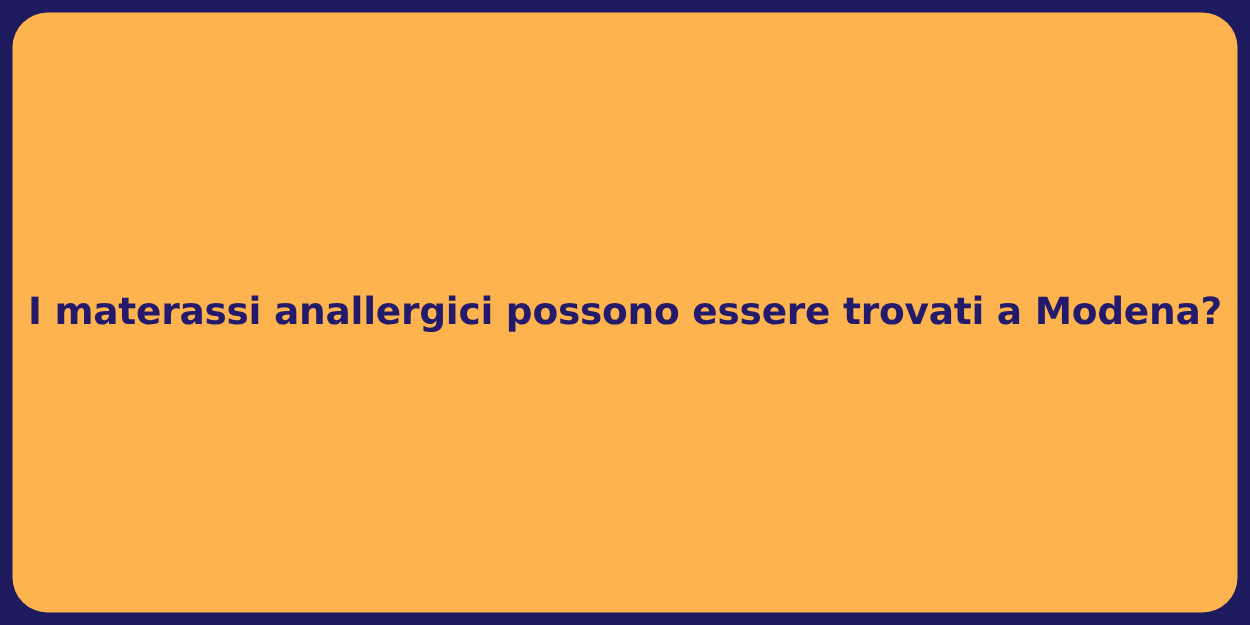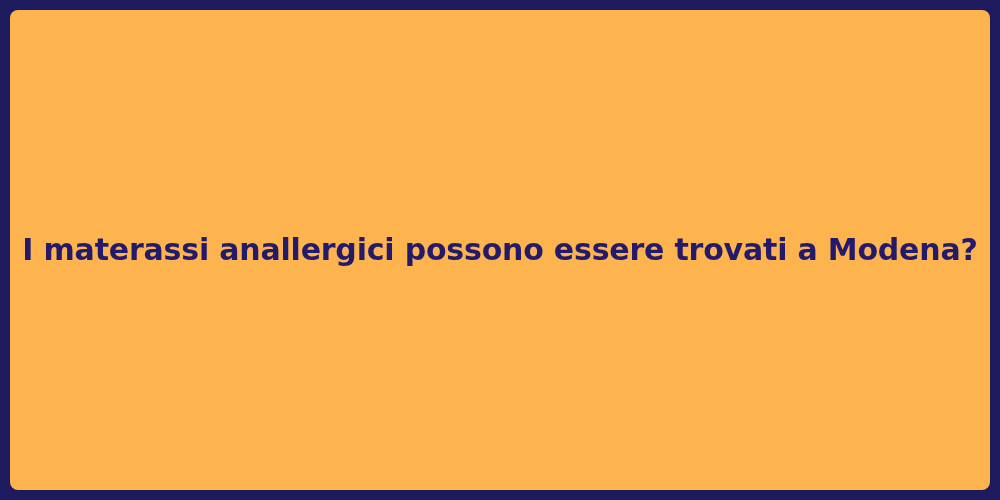--- a/index.html
+++ b/index.html
@@ -20,21 +20,21 @@
     background: #1e1a5e;
     padding: 10px;
     display: block;
   }
 
   #card-panel {
     box-sizing: border-box;
     width: 100%;
     height: 100%;
     background: #fdb44e;
-    border-radius: 8px;
+    border-radius: 28px;
     display: flex;
     align-items: center;
     justify-content: center;
     padding: 0 70px;
   }
 
   #headline {
     margin: 0;
     color: #231a6b;
     font-family: "DejaVu Sans", "Liberation Sans", sans-serif;

